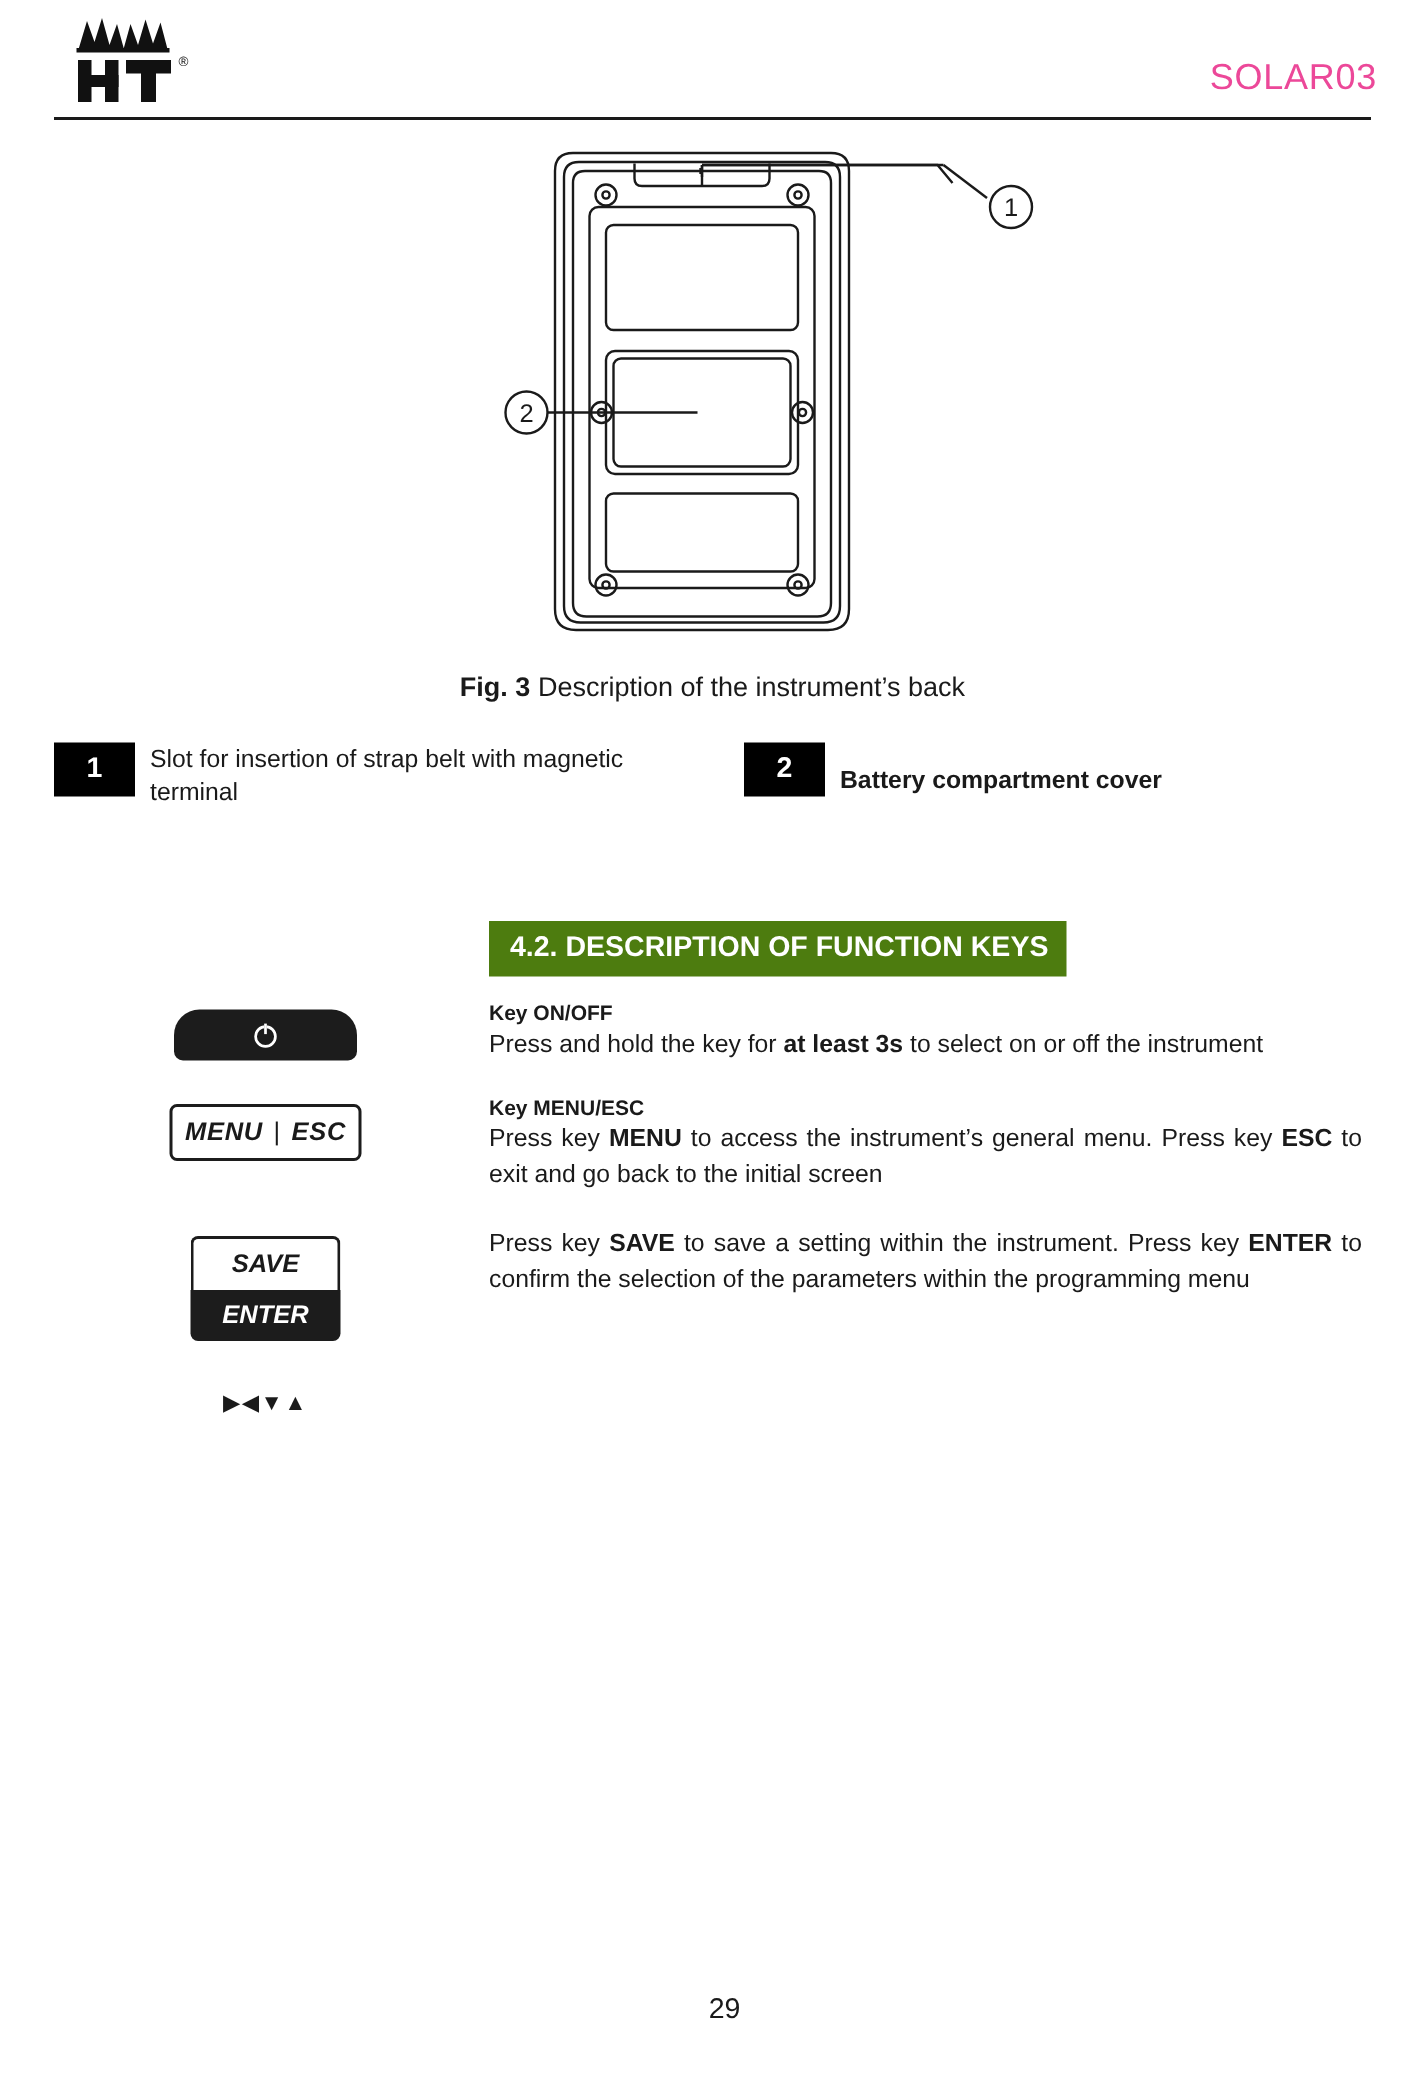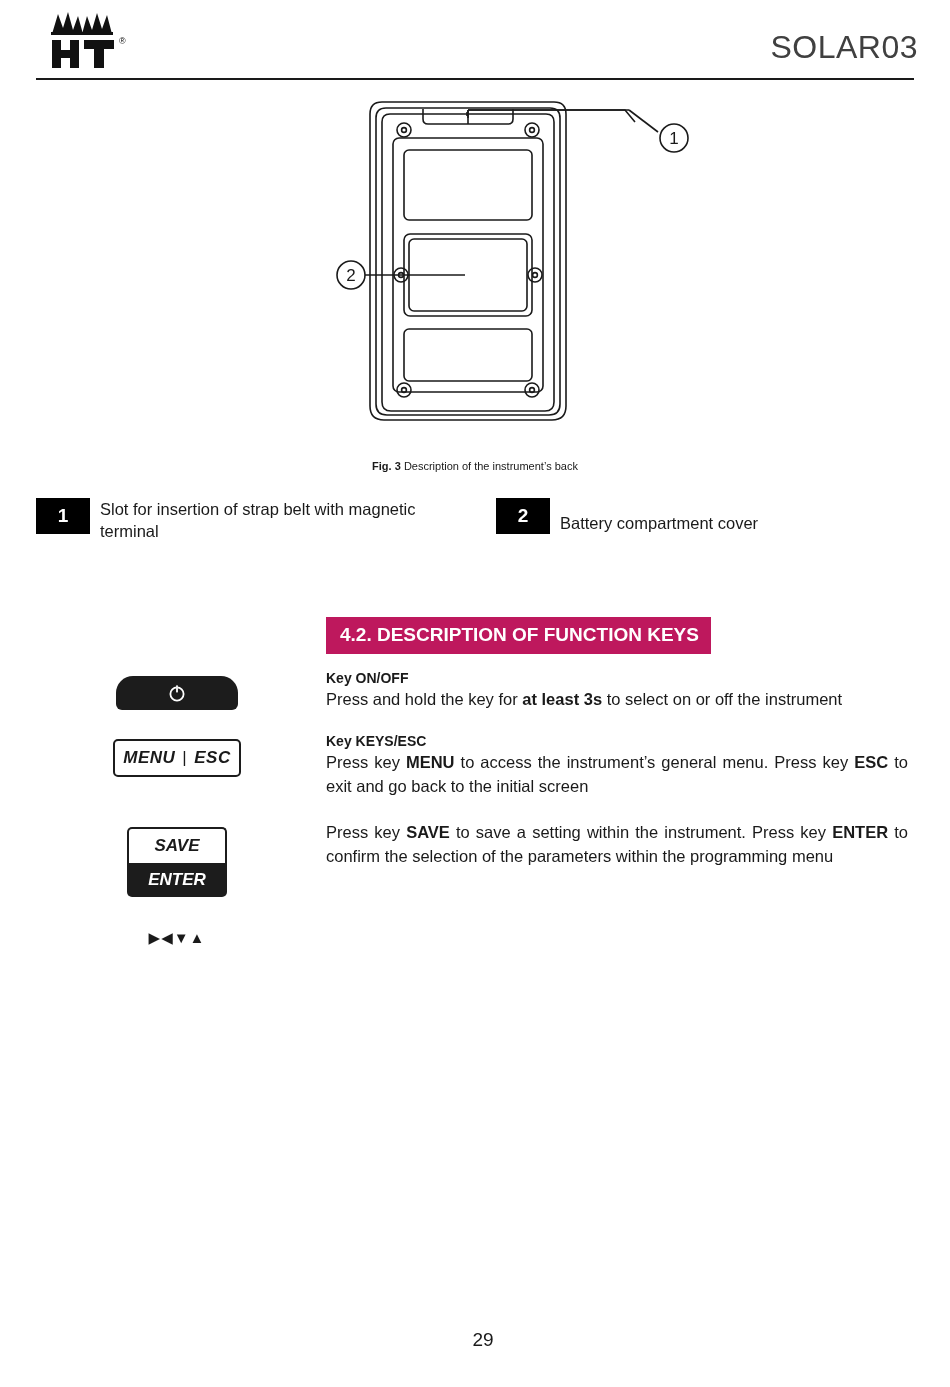--- a/index.html
+++ b/index.html
@@ -32,41 +32,41 @@
     justify-content: space-between;
   }
   .logo {
     position: relative;
     width: 86px;
     height: 62px;
     margin-left: 18px;
   }
   .logo svg { display: block; }
   .header-title {
-    font-size: 32px;
+    font-size: 24px;
     letter-spacing: 0.5px;
-    color: #404040;
+    color: #ec4899;
     padding-bottom: 4px;
     padding-right: 4px;
   }
   .header-rule {
     border-bottom: 2px solid #1a1a1a;
     margin: 8px 8px 0 8px;
   }
 
   
   .figure-wrap {
     margin-top: 14px;
     display: flex;
     justify-content: center;
   }
   .figure-caption {
     text-align: center;
-    font-size: 11px;
-    margin-top: 16px;
+    font-size: 18px;
+    margin-top: 4px;
   }
   .figure-caption b { font-weight: bold; }
 
   
   .legend {
     margin-top: 26px;
     display: flex;
     align-items: flex-start;
   }
   .legend-col {
@@ -86,28 +86,28 @@
     align-items: center;
     justify-content: center;
     flex: 0 0 auto;
   }
   .legend-text {
     font-size: 16.5px;
     line-height: 1.35;
     margin-left: 10px;
     max-width: 330px;
   }
-  .legend-text.mid { padding-top: 14px; }
+  .legend-text.mid { padding-top: 14px; font-weight: bold; }
 
   
   .section-bar {
     margin-top: 74px;
     margin-left: 298px;
     display: inline-block;
-    background: #be185d;
+    background: #4d7c0f;
     color: #ffffff;
     font-weight: bold;
     font-size: 19px;
     padding: 7px 12px 8px 14px;
   }
 
   
   .keys {
     margin-top: 16px;
   }
@@ -340,21 +340,21 @@
 
     <div class="key-row">
       <div class="key-art">
         <div class="menu-btn">
           <span>MENU</span>
           <span class="sep">|</span>
           <span>ESC</span>
         </div>
       </div>
       <div class="key-body">
-        <div class="key-title">Key KEYS/ESC</div>
+        <div class="key-title">Key MENU/ESC</div>
         <div class="key-desc">
           <span>Press key </span><b>MENU</b><span> to access the instrument’s general menu. Press key </span><b>ESC</b><span> to exit and go back to the initial screen</span>
         </div>
       </div>
     </div>
 
     <div class="key-row">
       <div class="key-art">
         <div class="save-enter">
           <div class="save-part">SAVE</div>

